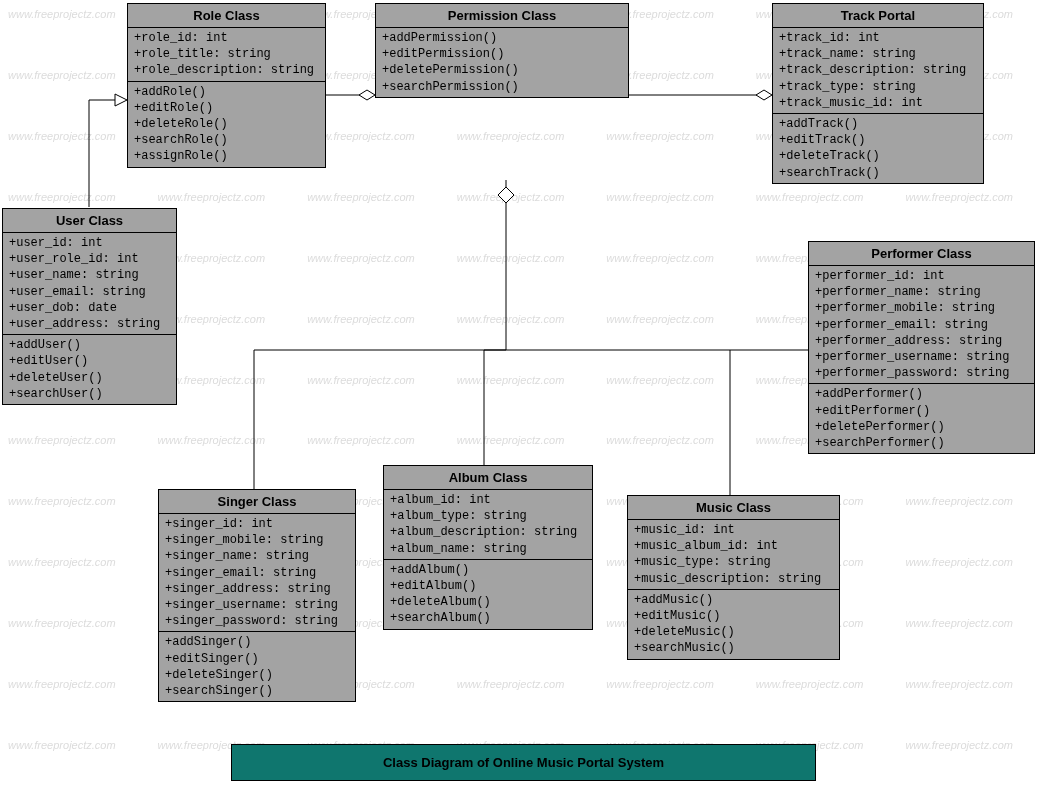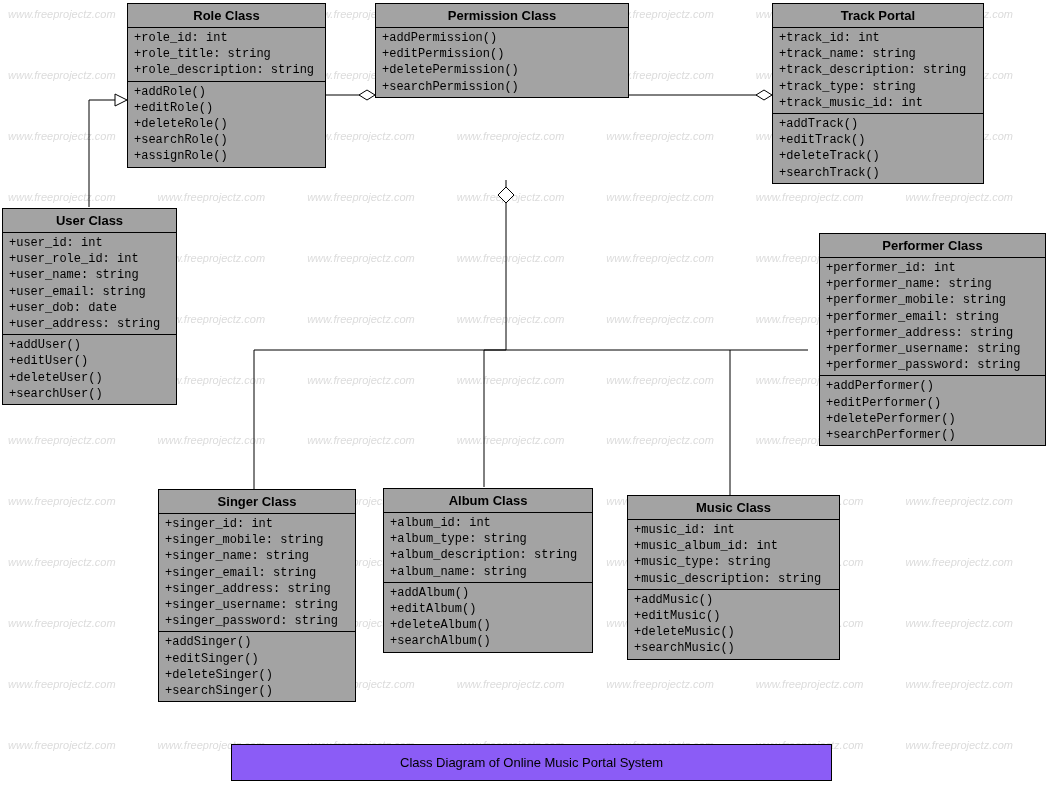--- a/index.html
+++ b/index.html
@@ -46,25 +46,25 @@
   .class-section.attrs {
     border-bottom: 1px solid #000;
   }
   .class-section div {
     white-space: nowrap;
     line-height: 1.35;
   }
   .title-box {
     position: absolute;
     border: 1px solid #000;
-    font-weight: normal;
+    font-weight: bold;
     font-size: 13px;
     text-align: center;
-    padding: 10px 8px;
-    background: #8b5cf6;
+    padding: 10px 0;
+    background: #0f766e;
     z-index: 10;
   }
   svg.connectors {
     position: absolute;
     top: 0; left: 0;
     width: 1047px;
     height: 792px;
     z-index: 5;
     pointer-events: none;
   }
@@ -248,21 +248,21 @@
       <div>+user_address: string</div>
     </div>
   <div class="class-section methods">
       <div>+addUser()</div>
       <div>+editUser()</div>
       <div>+deleteUser()</div>
       <div>+searchUser()</div>
     </div>
 </div>
 
-<div class="class-box" style="left:808px; top:233px; width:225px;margin-left:11px;">
+<div class="class-box" style="left:808px; top:241px; width:225px;">
   <div class="class-title">Performer Class</div>
   <div class="class-section attrs">
       <div>+performer_id: int</div>
       <div>+performer_name: string</div>
       <div>+performer_mobile: string</div>
       <div>+performer_email: string</div>
       <div>+performer_address: string</div>
       <div>+performer_username: string</div>
       <div>+performer_password: string</div>
     </div>
@@ -286,21 +286,21 @@
       <div>+singer_password: string</div>
     </div>
   <div class="class-section methods">
       <div>+addSinger()</div>
       <div>+editSinger()</div>
       <div>+deleteSinger()</div>
       <div>+searchSinger()</div>
     </div>
 </div>
 
-<div class="class-box" style="left:383px; top:488px; width:208px;">
+<div class="class-box" style="left:383px; top:465px; width:208px;">
   <div class="class-title">Album Class</div>
   <div class="class-section attrs">
       <div>+album_id: int</div>
       <div>+album_type: string</div>
       <div>+album_description: string</div>
       <div>+album_name: string</div>
     </div>
   <div class="class-section methods">
       <div>+addAlbum()</div>
       <div>+editAlbum()</div>

